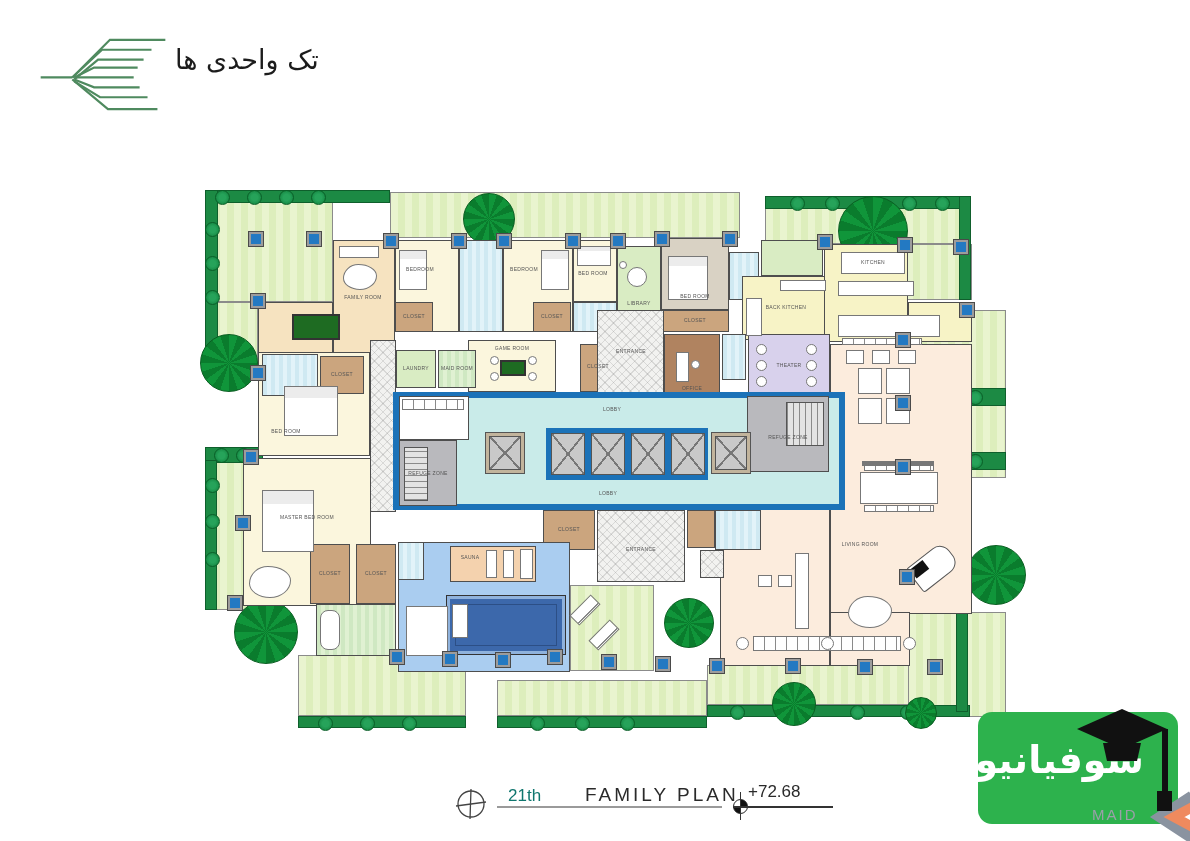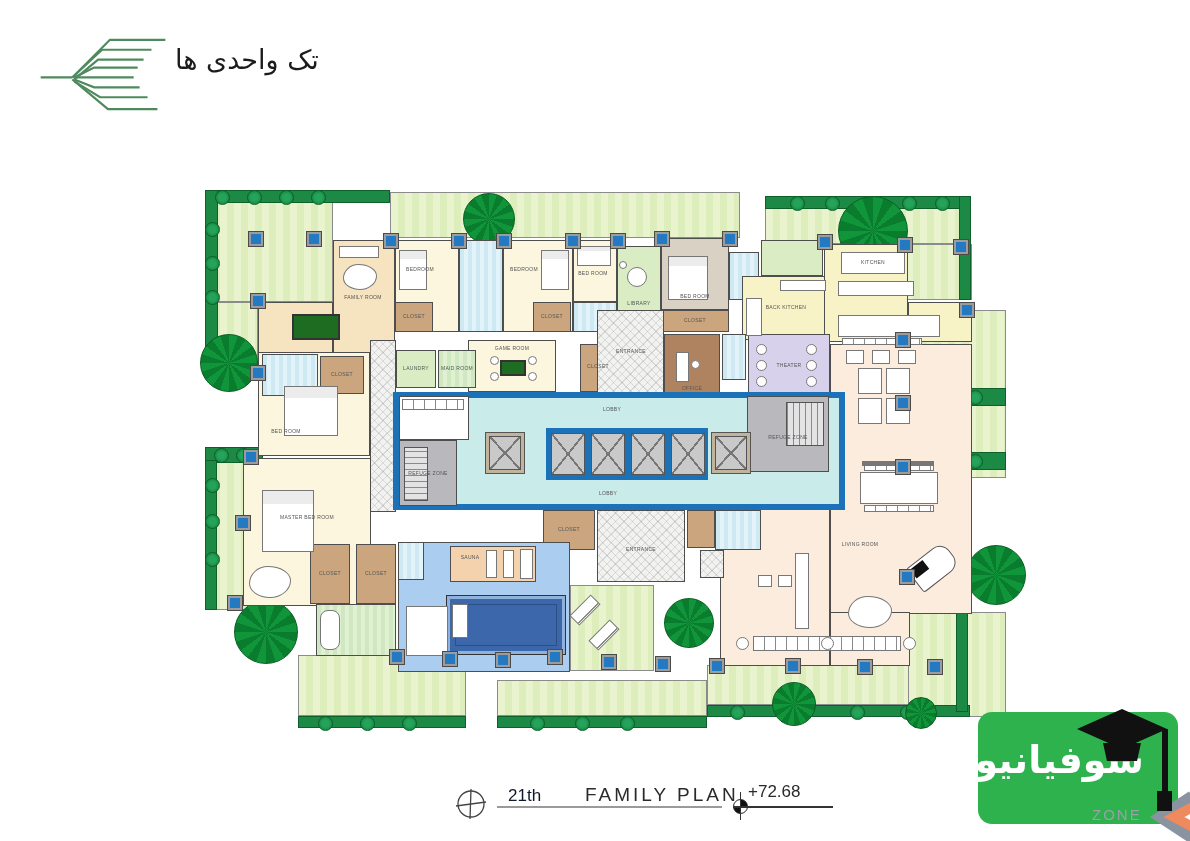--- a/index.html
+++ b/index.html
@@ -51,21 +51,21 @@
   .bed{position:absolute;border:1px solid #777;box-sizing:border-box;
      background:linear-gradient(#ececec 0 22%,#fff 22%)}
   .piano{position:absolute;background:#fff;border:1px solid #555;border-radius:3px 12px 12px 3px;
      transform:rotate(-38deg);box-sizing:border-box}
   .piano .lid{position:absolute;left:2px;top:2px;width:16px;height:11px;background:#111}
   .lbl{position:absolute;font-size:5px;color:#555;white-space:nowrap;letter-spacing:.3px;
      transform:translate(-50%,-50%);font-family:"Liberation Sans",sans-serif}
   .graybar{position:absolute;background:#777}
   
   .tb-line{position:absolute;background:#9a9a9a}
-  .tb-floor{position:absolute;font-size:17px;color:#0f172a}
+  .tb-floor{position:absolute;font-size:17px;color:#0f766e}
   .tb-title{position:absolute;font-size:19px;letter-spacing:3px;color:#2a2a2a}
   .tb-elev{position:absolute;font-size:17px;color:#2a2a2a}
   .tb-marker{position:absolute;width:15px;height:15px;border-radius:50%;border:1px solid #222;
      background:conic-gradient(#111 0 90deg,#fff 90deg 180deg,#111 180deg 270deg,#fff 270deg);box-sizing:border-box}
   .tb-vline{position:absolute;width:1px;background:#333}
   
   .wm-card{position:absolute;left:978px;top:712px;width:200px;height:112px;border-radius:14px;
      background:#2db24d;z-index:10}
   .wm-text{position:absolute;left:984px;top:738px;width:160px;font-family:"DejaVu Sans",sans-serif;
      font-weight:bold;font-size:38px;color:#fff;direction:rtl;z-index:12}
@@ -379,19 +379,19 @@
   </div>
 
   <div class="wm-card"></div>
   <div class="wm-text">سوفیانیوز</div>
   <svg class="wm-cap" width="98" height="118" viewBox="0 0 98 118">
     <polygon points="47,6 92,26 47,46 2,26" fill="#111"></polygon>
     <polygon points="28,40 66,40 62,58 32,58" fill="#111"></polygon>
     <rect x="87" y="26" width="6" height="62" fill="#111"></rect>
     <rect x="82" y="88" width="15" height="20" fill="#111"></rect>
   </svg>
-  <span class="wm-partner">ZONE</span>
+  <span class="wm-partner">MAID</span>
   <svg class="wm-molka" width="60" height="55" viewBox="0 0 60 55" fill="none">
     <polyline points="50,6 18,27 50,48" stroke="#8a93a0" stroke-width="11"></polyline>
     <polyline points="58,13 32,27 58,41" stroke="#ef8a5e" stroke-width="10"></polyline>
   </svg>
 
 </div>
 
 </body></html>

